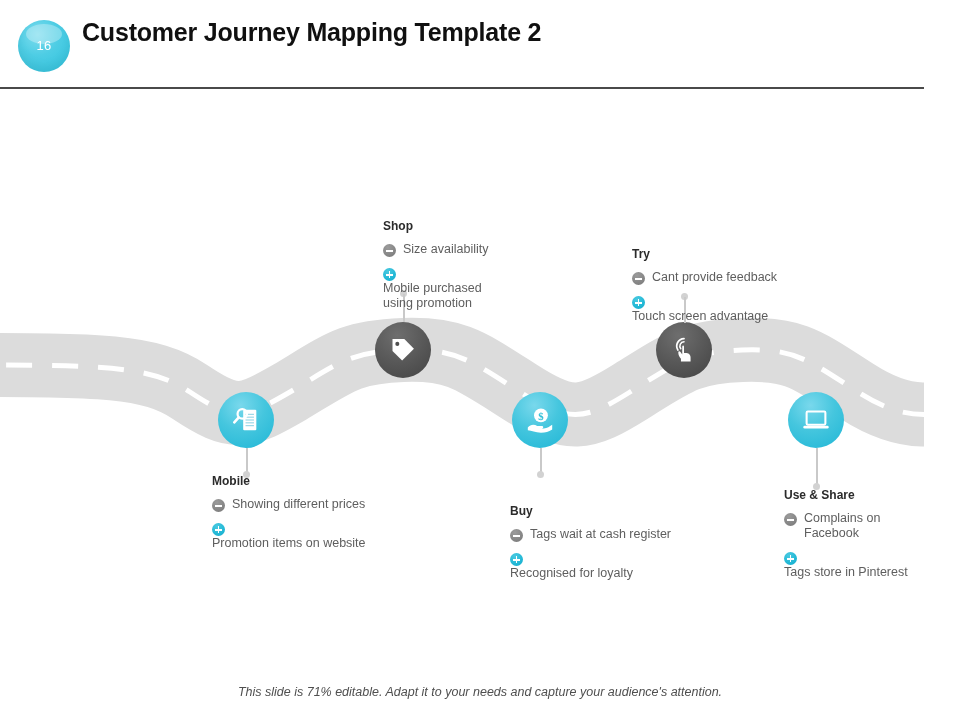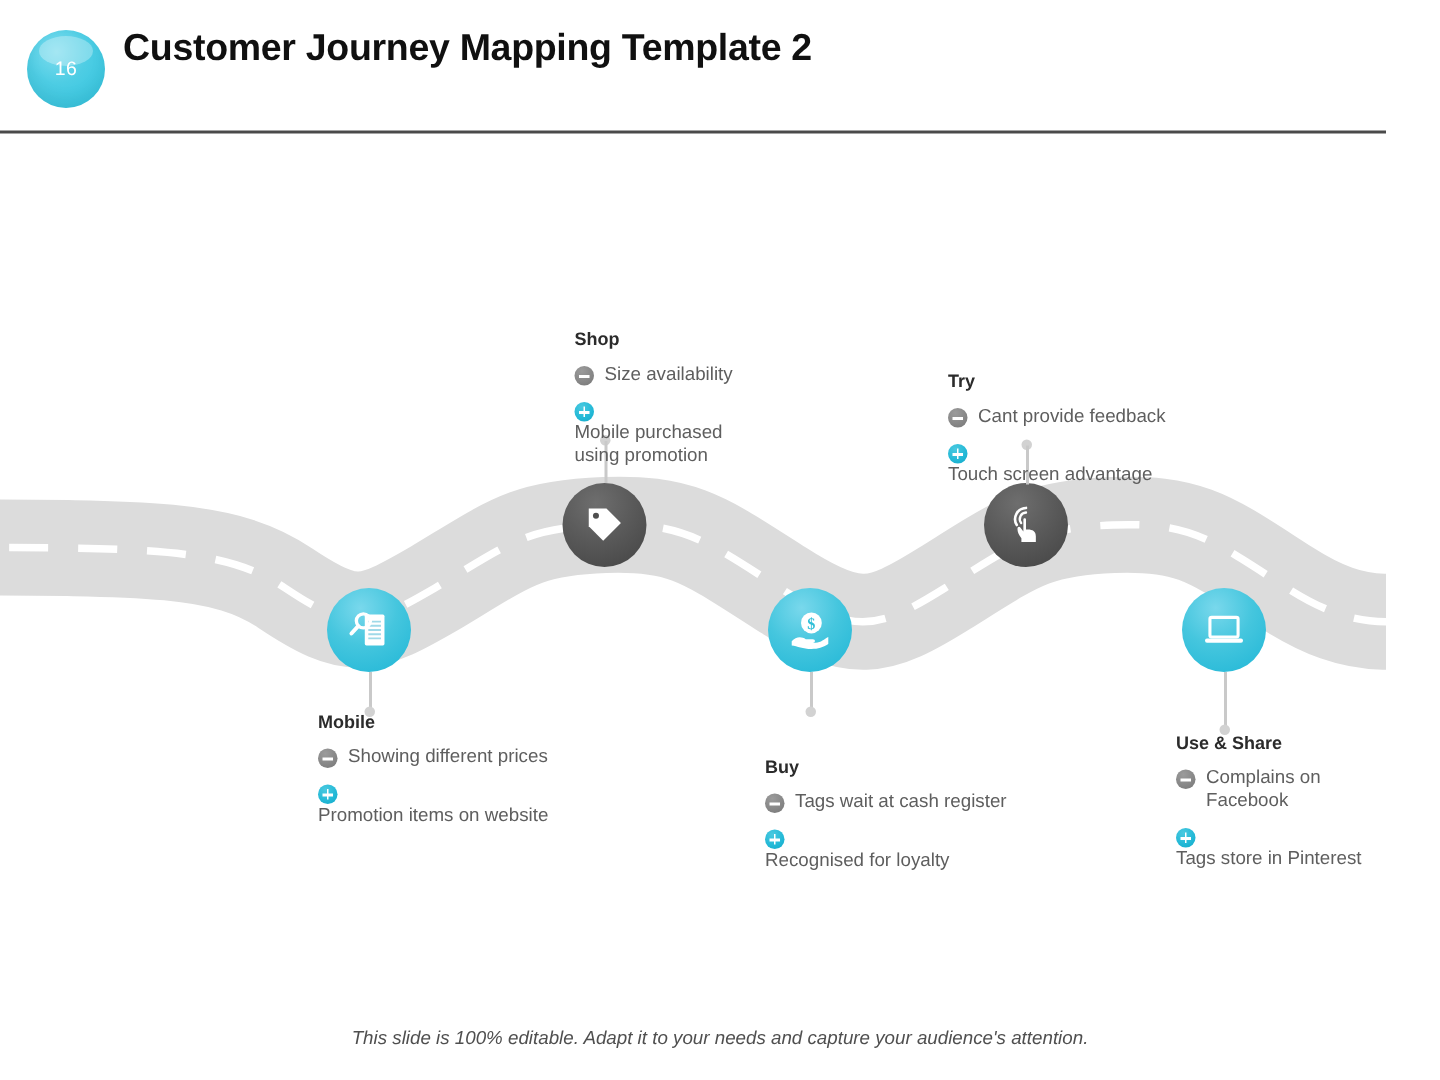--- a/index.html
+++ b/index.html
@@ -375,15 +375,15 @@
     </div>
     <div class="bullet">
       <span class="bullet-icon plus">
           <i class="bar-h"></i>
           <i class="bar-v"></i>
         </span>
       <span class="bullet-text">Tags store in Pinterest</span>
     </div>
   </div>
 
-  <div id="footer-note">This slide is 100% editable. Adapt it to your needs and capture your audience's attention.</div>
+  <div id="footer-note">This slide is 71% editable. Adapt it to your needs and capture your audience's attention.</div>
 
 </div>
 
 </body></html>

